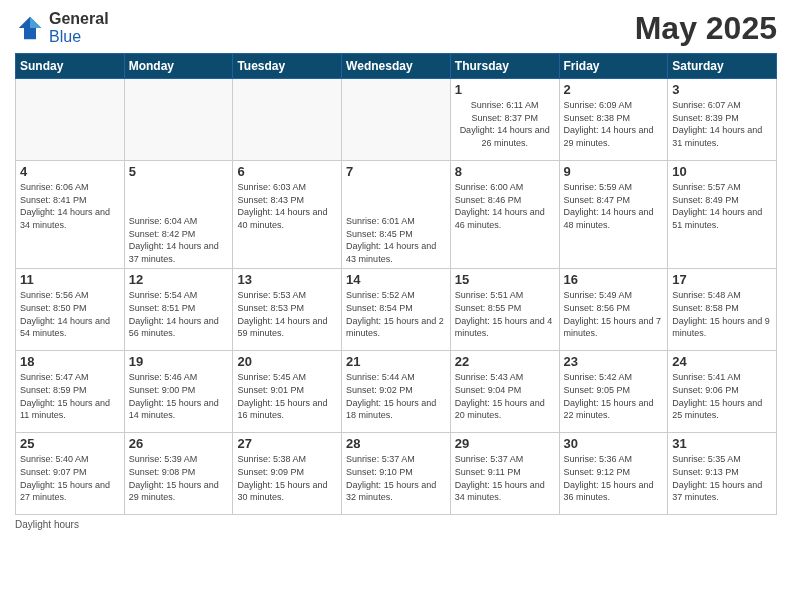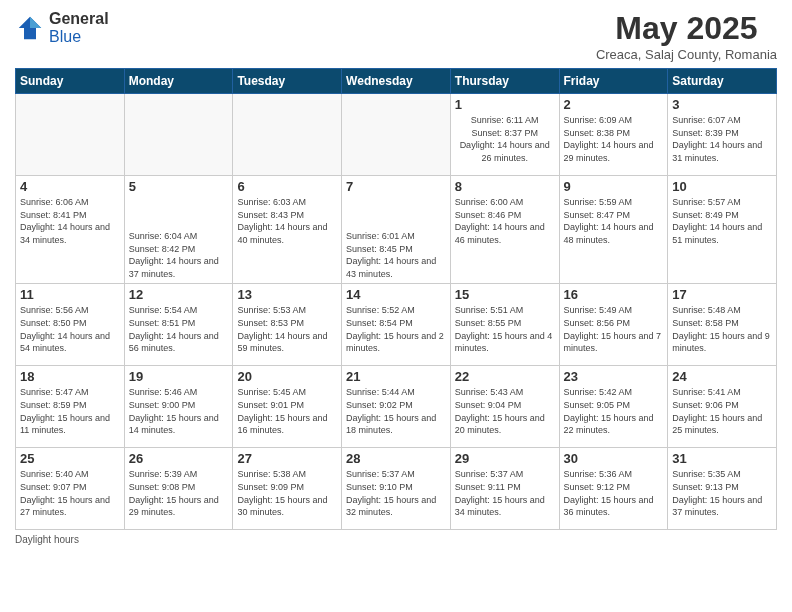--- a/index.html
+++ b/index.html
@@ -115,21 +115,20 @@
         <polygon points="20,5 35,20 28,20 28,35 12,35 12,20 5,20" fill="#1a5fb4"></polygon>
         <polygon points="20,5 35,20 20,20" fill="#4a9fd4"></polygon>
       </svg>
       <div class="logo-text">
         <span class="logo-general">General</span>
         <span class="logo-blue">Blue</span>
       </div>
     </div>
     <div class="title-block">
       <div class="main-title">May 2025</div>
-      <div class="subtitle">Creaca, Salaj County, Romania</div>
     </div>
   </div>
 
   <table class="calendar">
     <thead>
       <tr>
       <th>Sunday</th>
           <th>Monday</th>
           <th>Tuesday</th>
           <th>Wednesday</th>

